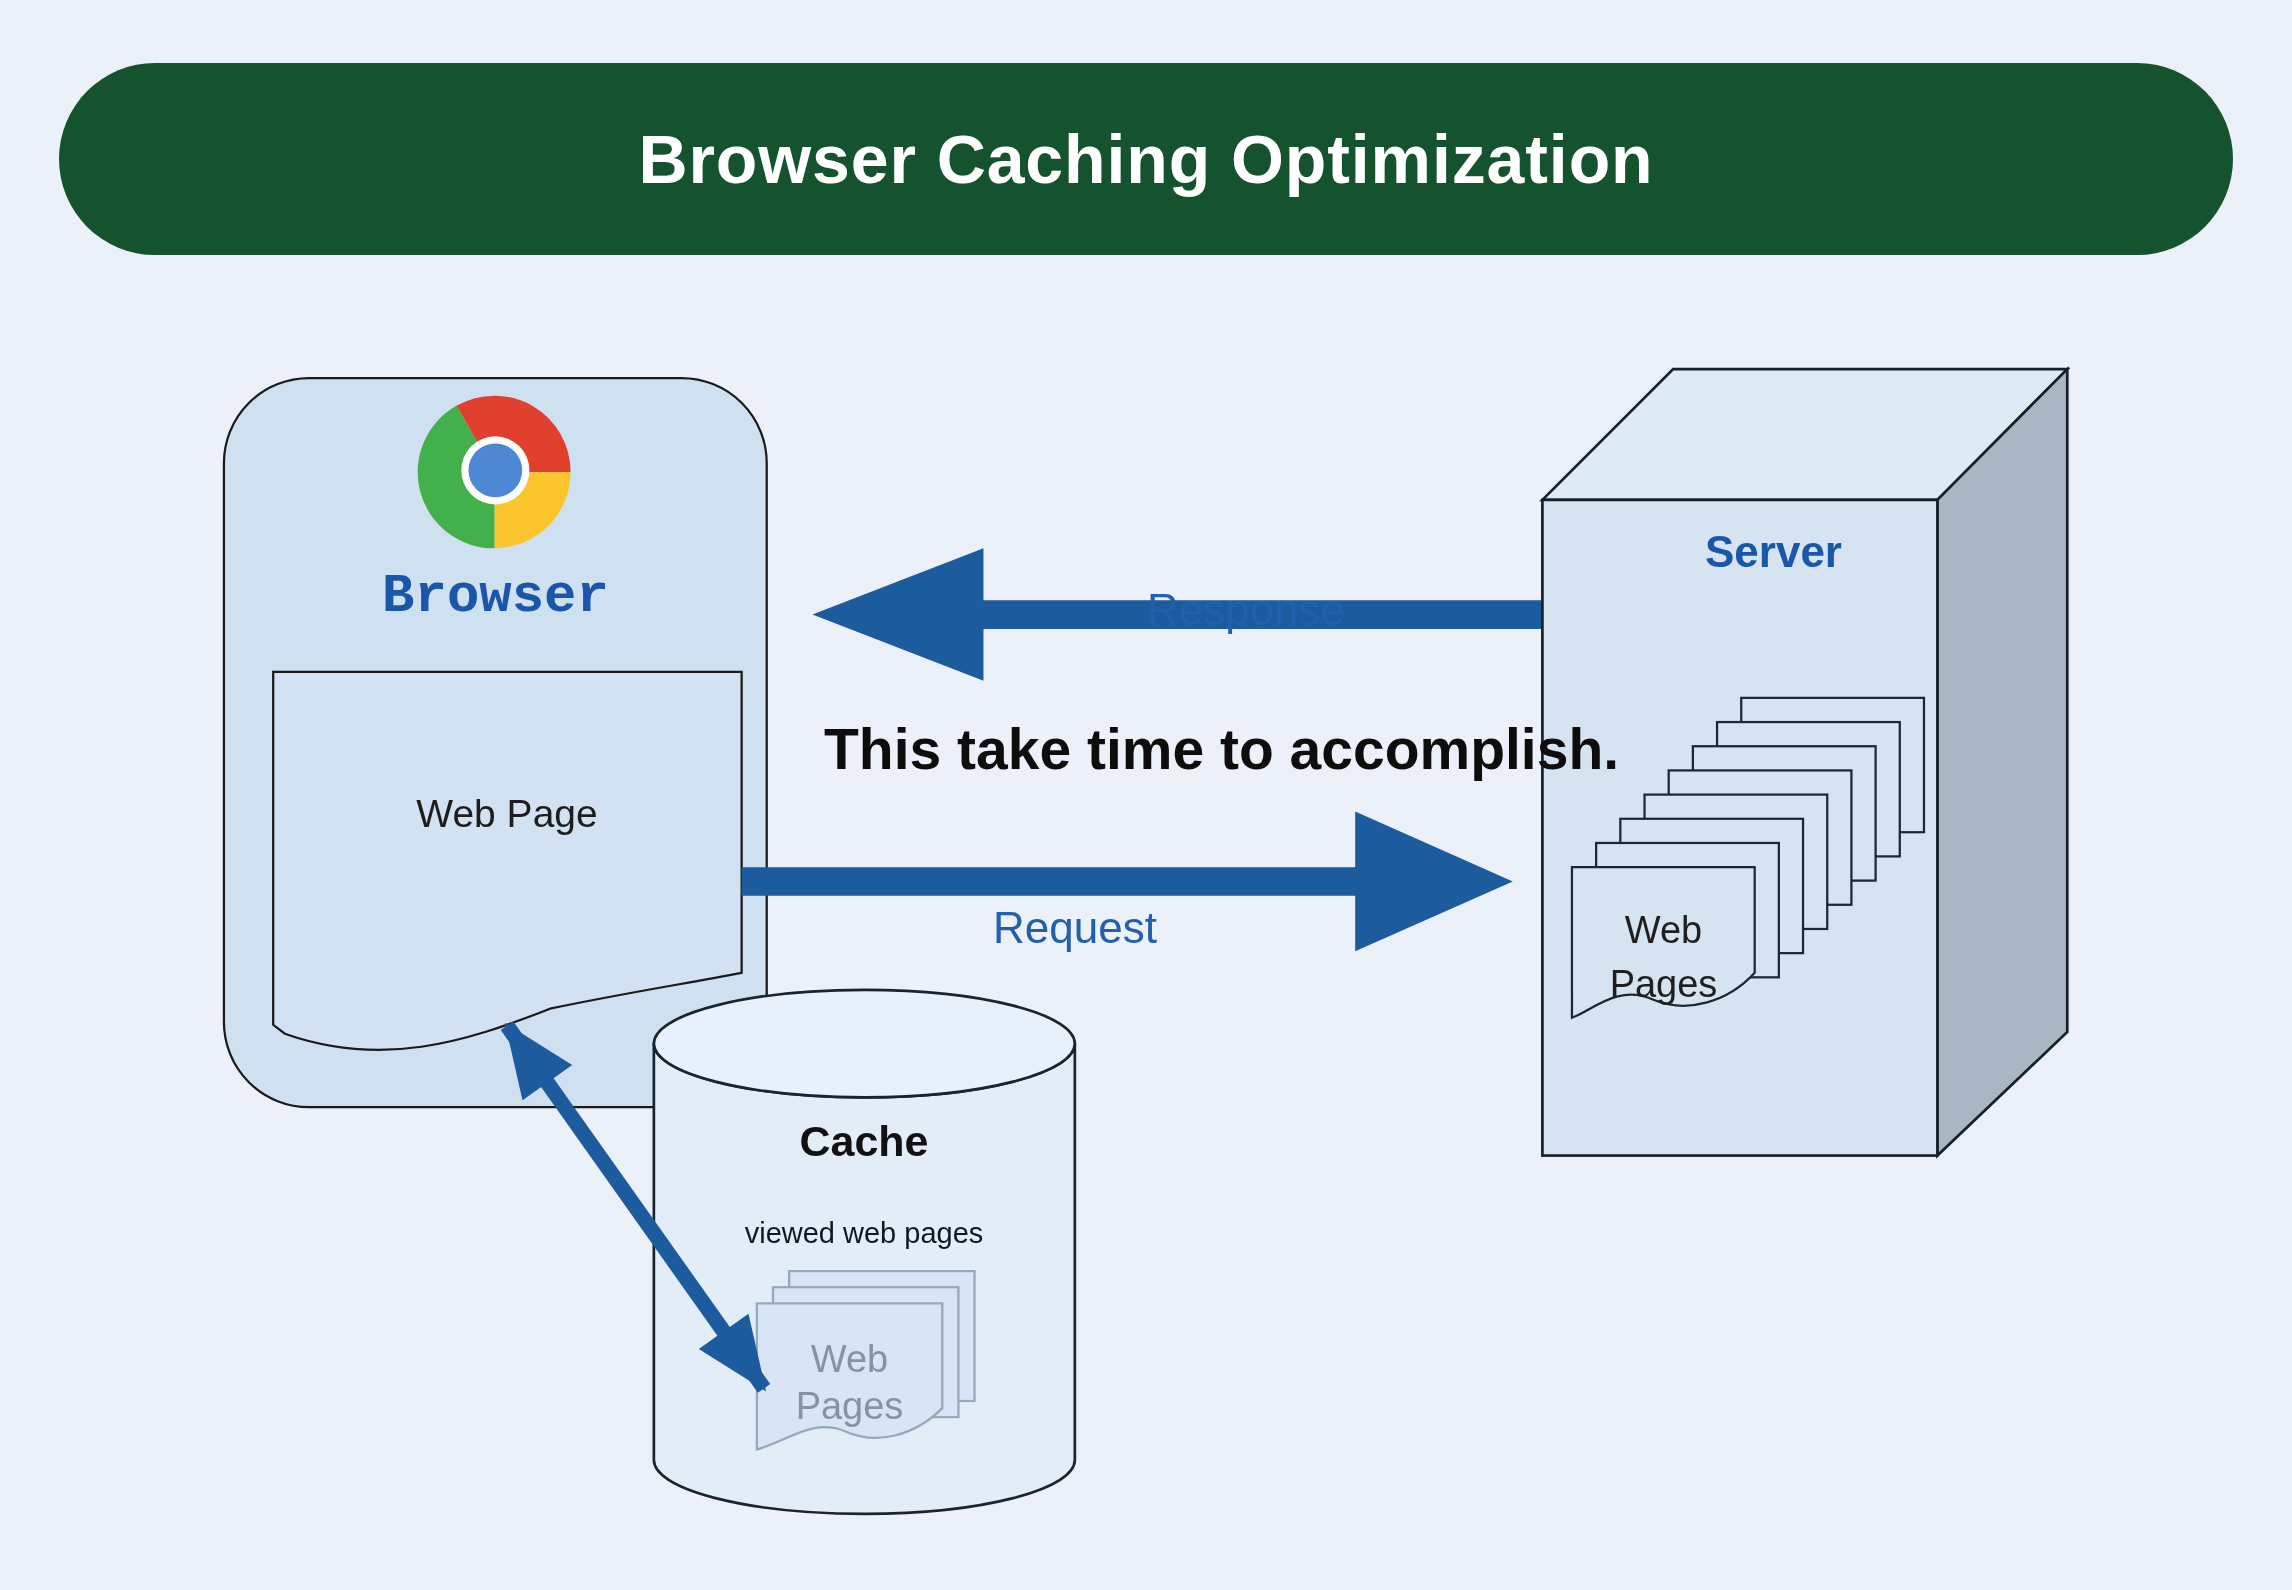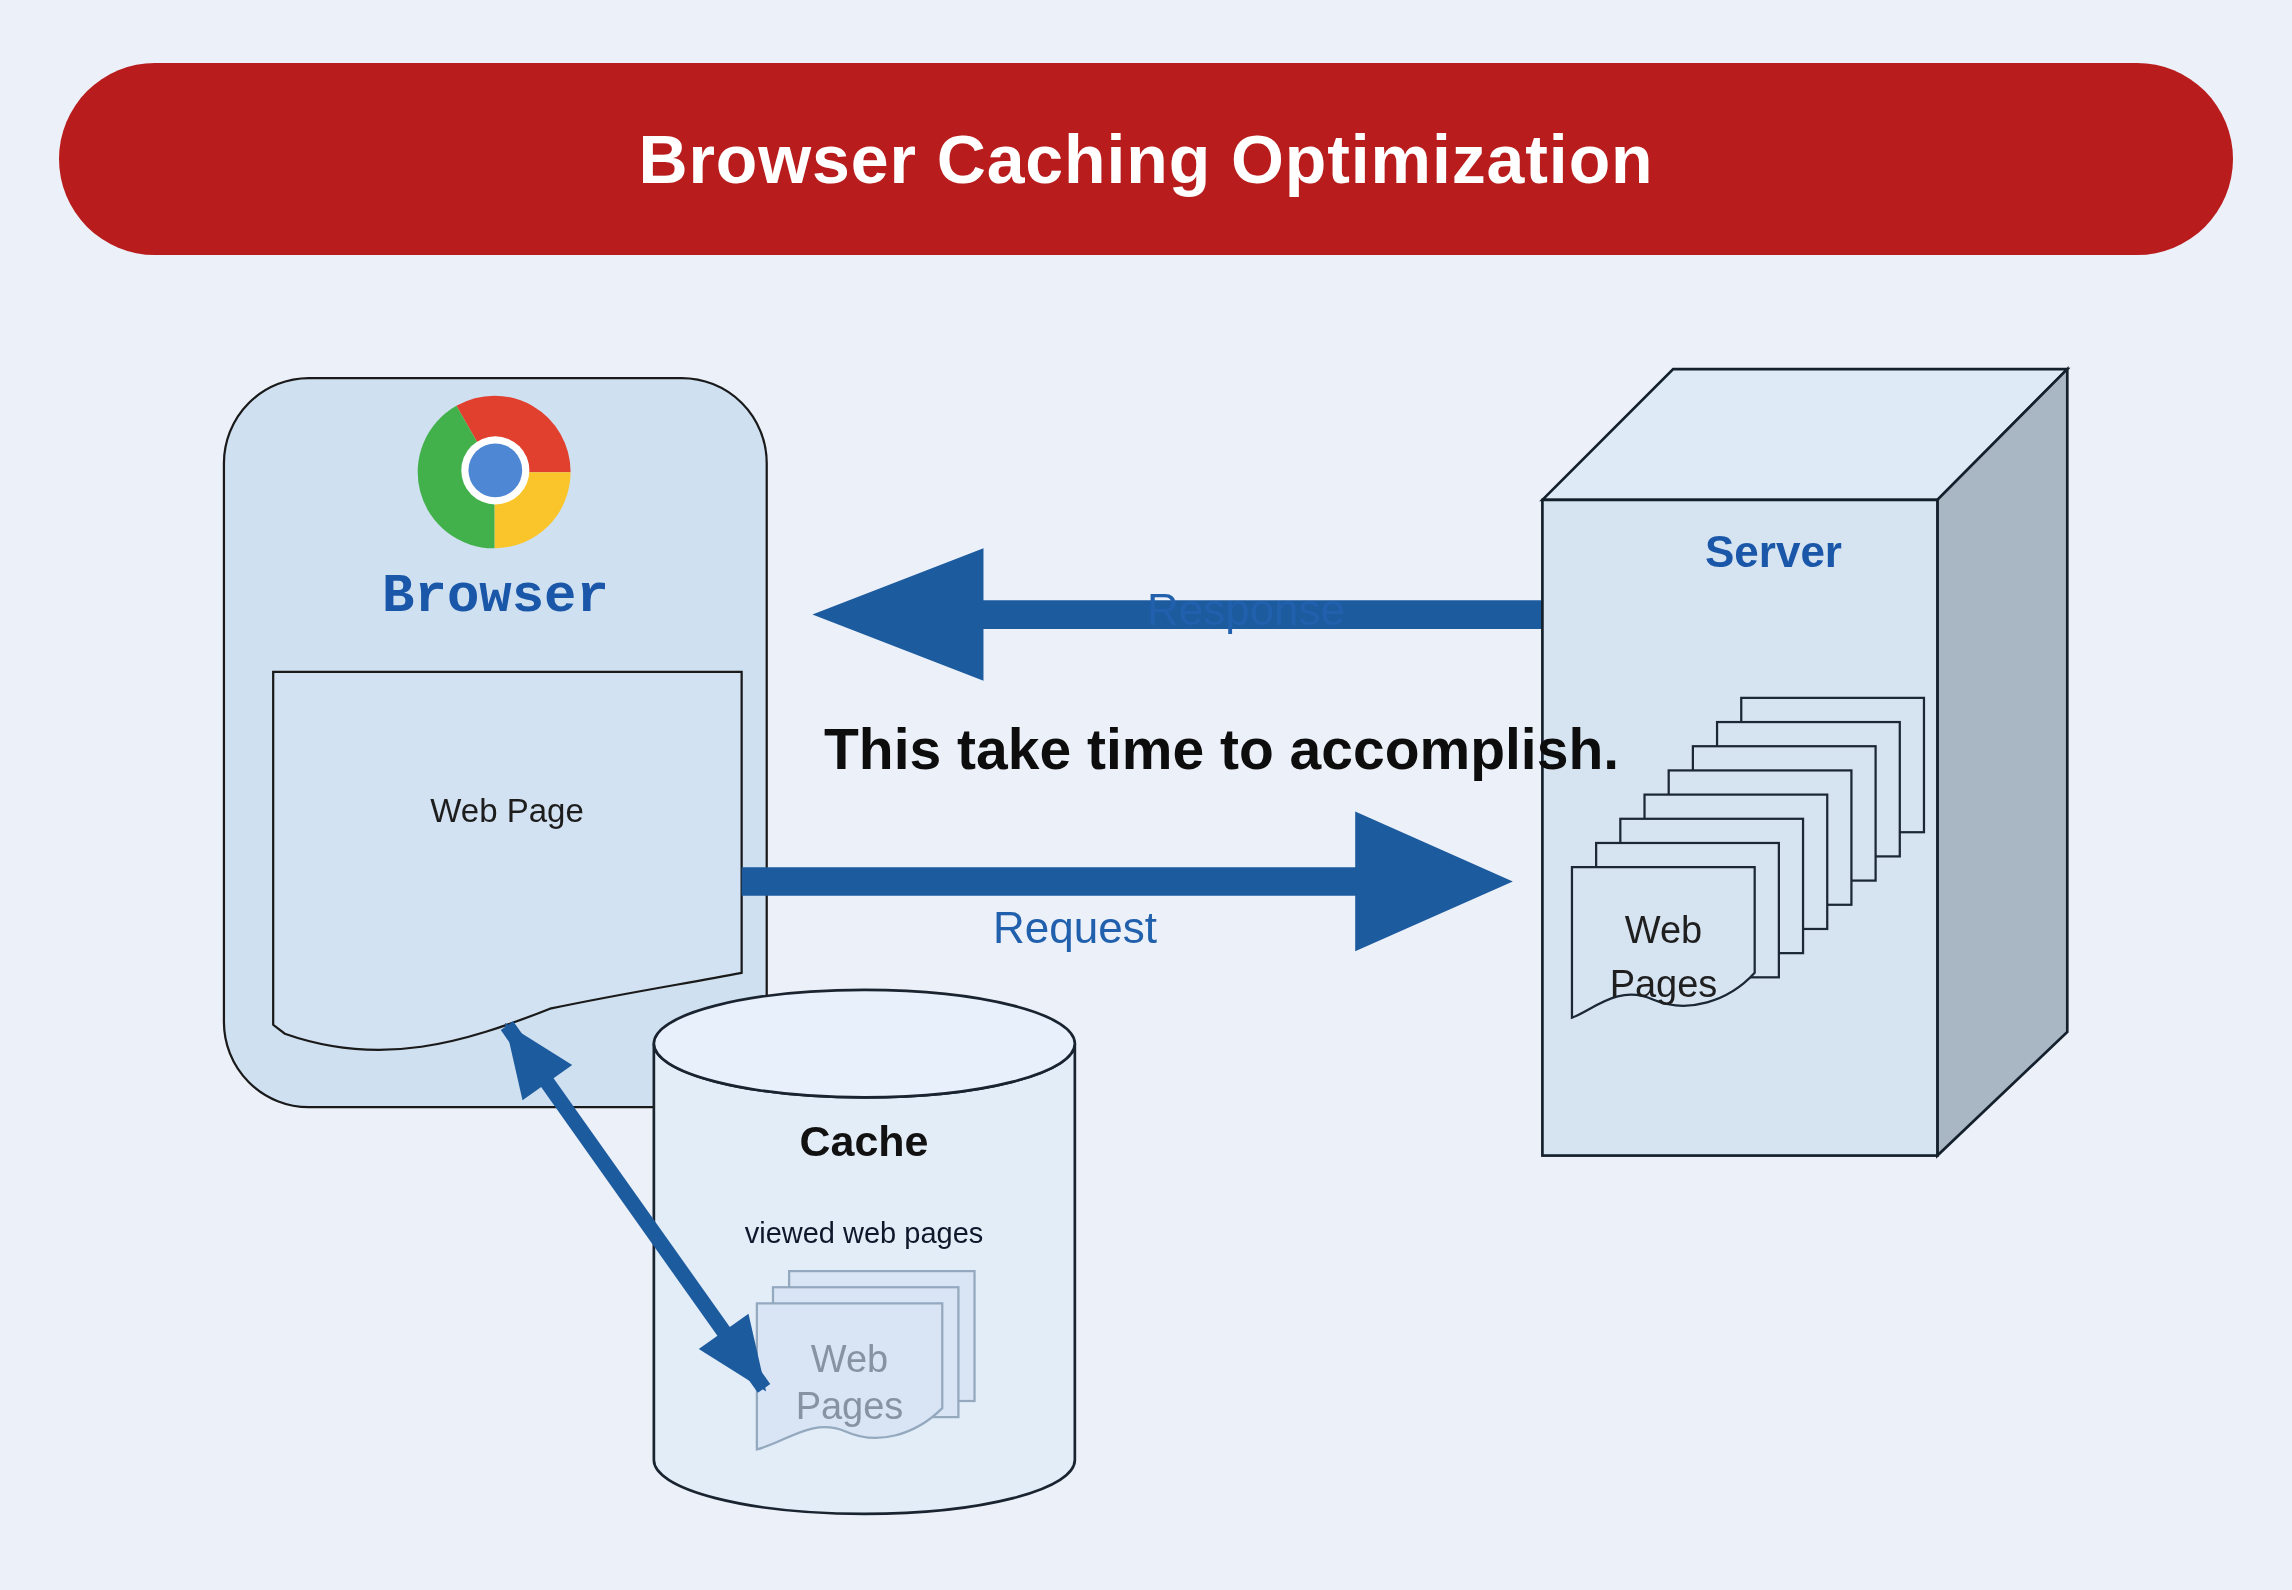--- a/index.html
+++ b/index.html
@@ -7,21 +7,21 @@
     width:2293px;height:1591px;
     background:#ecf0f9;
     font-family:"Liberation Sans",sans-serif;
     overflow:hidden;
   }
   .stage{position:relative;width:2293px;height:1591px;}
   .stage svg{position:absolute;left:0;top:0;}
   .lbl{position:absolute;text-align:center;white-space:nowrap;}
   .title-bar{
     position:absolute;left:59px;top:63px;width:2174px;height:192px;
-    background:#b91c1c;border-radius:96px;
+    background:#14532d;border-radius:96px;
     display:flex;align-items:center;justify-content:center;
   }
   .title-text{color:#ffffff;font-size:68px;font-weight:600;letter-spacing:0.9px;}
   .node-title{font-weight:bold;font-size:54px;color:#1b57a8;}
   .arrow-label{font-size:44px;color:#2160ac;}
   .note{font-weight:bold;color:#0d0d0d;}
   .doc-text{color:#1f1f1f;font-size:38px;line-height:54px;}
   .cache-doc-text{color:#8793a3;font-size:38px;line-height:47px;}
 </style>
 </head>
@@ -82,21 +82,21 @@
       <rect x="881" y="1419" width="207" height="145" fill="#d9e5f4" stroke="#94a8be" stroke-width="2.5"></rect>
       <rect x="863" y="1437" width="207" height="145" fill="#d9e5f4" stroke="#94a8be" stroke-width="2.5"></rect>
       <path d="M 845 1455 H 1052 V 1572 C 1022 1602, 980 1614, 944 1598 C 906 1582, 878 1610, 845 1618 Z" fill="#d9e5f4" stroke="#94a8be" stroke-width="2.5"></path>
     </g>
 
     <line x1="566" y1="1145" x2="853" y2="1550" stroke="#1d5b9f" stroke-width="17" marker-start="url(#ah)" marker-end="url(#ah)"></line>
   </svg>
 
   <div class="lbl node-title" style="left:224px;top:566px;width:543px;font-family:Liberation Mono, monospace;">Browser</div>
 
-  <div class="lbl" style="left:273px;top:792px;width:468px;font-size:33px;color:#1d1d1d;">Web Page</div>
+  <div class="lbl" style="left:273px;top:792px;width:468px;font-size:39px;color:#1d1d1d;">Web Page</div>
 
   <div class="lbl arrow-label" style="left:1022px;top:545px;width:448px;margin-top:40px;">Response</div>
 
   <div class="lbl note" style="left:824px;top:716px;width:725px;font-size:57px;">This take time to accomplish.</div>
 
   <div class="lbl arrow-label" style="left:851px;top:903px;width:448px;">Request</div>
 
   <div class="lbl node-title" style="left:1576px;top:527px;width:395px;font-size:44px;">Server</div>
 
   <div class="lbl doc-text" style="left:1572px;top:903px;width:183px;">

